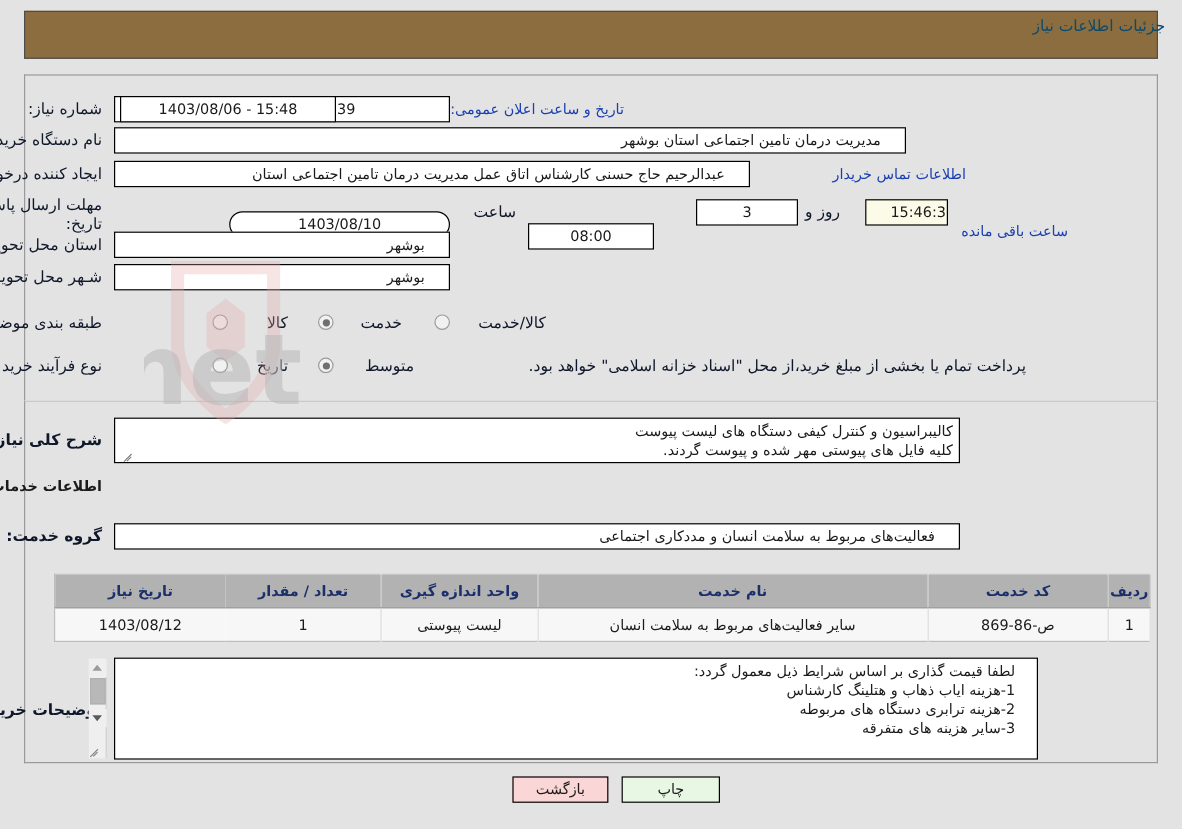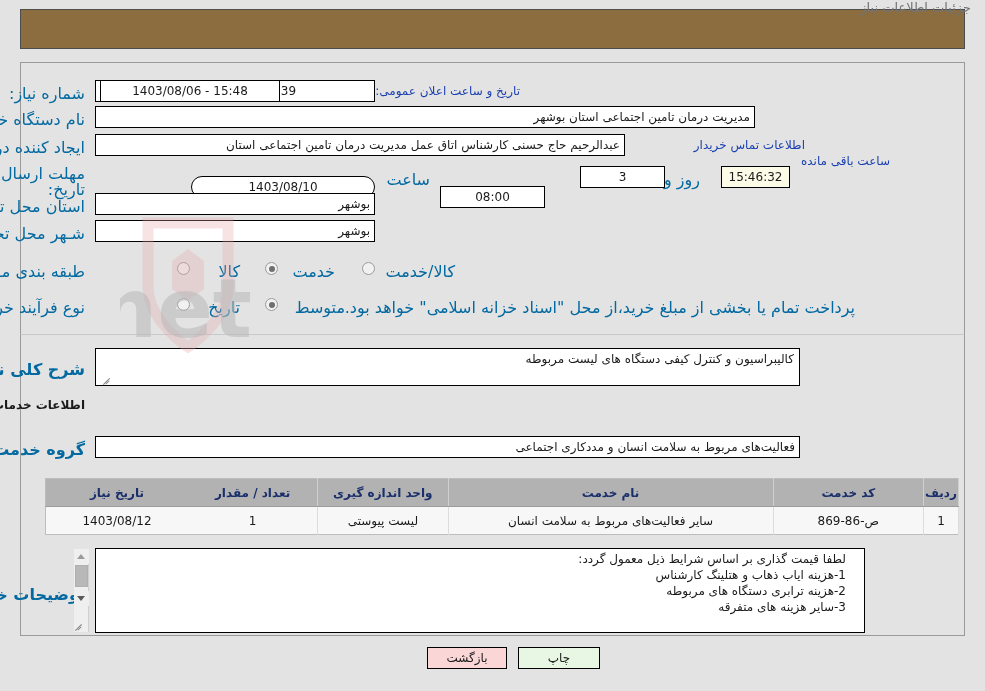--- a/index.html
+++ b/index.html
@@ -36,22 +36,22 @@
     top: 9px;
     width: 945px;
     height: 40px;
     background: #8c6d3f;
     border: 1px solid #4d4d4d;
     box-sizing: border-box;
   }
   #header-title {
     position: absolute;
     right: 14px;
-    top: 0;
-    color: #737373;
+    top: 15px;
+    color: #0c4a6e;
     font-size: 13px;
     white-space: nowrap;
   }
 
   
   #panel-top {
     position: absolute;
     left: 20px;
     top: 62px;
     width: 945px;
@@ -70,35 +70,35 @@
     border: 1px solid #9a9a9a;
     border-top: 1px solid #c9c9c9;
     background: #e3e3e3;
     box-sizing: border-box;
   }
 
   
   .lbl {
     position: absolute;
     white-space: nowrap;
-    font-size: 16px;
-    color: #0369a1;
+    font-size: 13px;
+    color: #0f172a;
     text-align: right;
   }
   .lbl-b { font-weight: bold; }
   .fld {
     position: absolute;
     border: 1px solid #000000;
     background: #ffffff;
     box-sizing: border-box;
     height: 22px;
     line-height: 20px;
     font-size: 12px;
     color: #1a1a1a;
-    padding: 0 4px;
+    padding: 0 20px;
     overflow: hidden;
     white-space: nowrap;
   }
   .fld.rt  { text-align: right; }
   .fld.num { direction: ltr; text-align: center; font-family: "DejaVu Sans", "Liberation Sans", sans-serif; }
   .fld.cream { background: #fbfbe8; }
 
   .blue-lbl {
     position: absolute;
     color: #1a3fb0;
@@ -280,21 +280,21 @@
 
 <div class="lbl" style="right:900px; top:164px;">مهلت ارسال پاسخ: تا</div>
 <div class="lbl" style="right:900px; top:180px;">تاریخ:</div>
 
 <div class="fld num" style="right:610px; top:176px; width:184px;border-radius:11px;">1403/08/10</div>
 <div class="lbl" style="right:555px; top:170px;">ساعت</div>
 <div class="fld num" style="right:440px; top:166px; width:105px;margin-top:20px;">08:00</div>
 <div class="fld num" style="right:320px; top:166px; width:85px;">3</div>
 <div class="lbl" style="right:285px; top:170px;">روز و</div>
 <div class="fld num cream" style="right:195px; top:166px; width:69px;">15:46:32</div>
-<div class="blue-lbl" style="right:95px; top:154px;">ساعت باقی مانده</div>
+<div class="blue-lbl" style="right:95px; top:186px;">ساعت باقی مانده</div>
 
 <div class="lbl" style="right:900px; top:197px;">استان محل تحویل:</div>
 <div class="fld rt" style="right:610px; top:193px; width:280px;">بوشهر</div>
 
 <div class="lbl" style="right:900px; top:224px;">شـهر محل تحویل:</div>
 <div class="fld rt" style="right:610px; top:220px; width:280px;">بوشهر</div>
 
 <div class="lbl" style="right:900px; top:262px;">طبقه بندی موضوعی:</div>
 
 <div class="radio" style="right:795px; top:262px;"></div>
@@ -311,21 +311,22 @@
 <div class="radio" style="right:795px; top:298px;"></div>
 <div class="lbl" style="right:745px; top:298px;">تاریخ</div>
 
 <div class="radio on" style="right:707px; top:298px;"></div>
 <div class="lbl" style="right:640px; top:298px;">متوسط</div>
 
 <div class="lbl" style="right:130px; top:298px;">پرداخت تمام یا بخشی از مبلغ خرید،از محل "اسناد خزانه اسلامی" خواهد بود.</div>
 
 <div class="lbl lbl-b" style="right:900px; top:360px;">شرح کلی نیاز:</div>
 <div class="tarea" style="right:185px; top:348px; width:705px; height:38px;">
-  <div>کالیبراسیون و کنترل کیفی دستگاه های لیست مربوطه</div>
+  <div>کالیبراسیون و کنترل کیفی دستگاه های لیست پیوست</div>
+  <div>کلیه فایل های پیوستی مهر شده و پیوست گردند.</div>
 </div>
 <div class="resize-grip" style="right:873px; top:374px;"></div>
 
 <div class="sec-head" style="right:900px; top:398px;">اطلاعات خدمات مورد نیاز</div>
 
 <div class="lbl lbl-b" style="right:900px; top:440px;">گروه خدمت:</div>
 <div class="fld rt" style="right:185px; top:436px; width:705px;">فعالیت‌های مربوط به سلامت انسان و مددکاری اجتماعی</div>
 
 <table id="svc-table">
   <thead>

